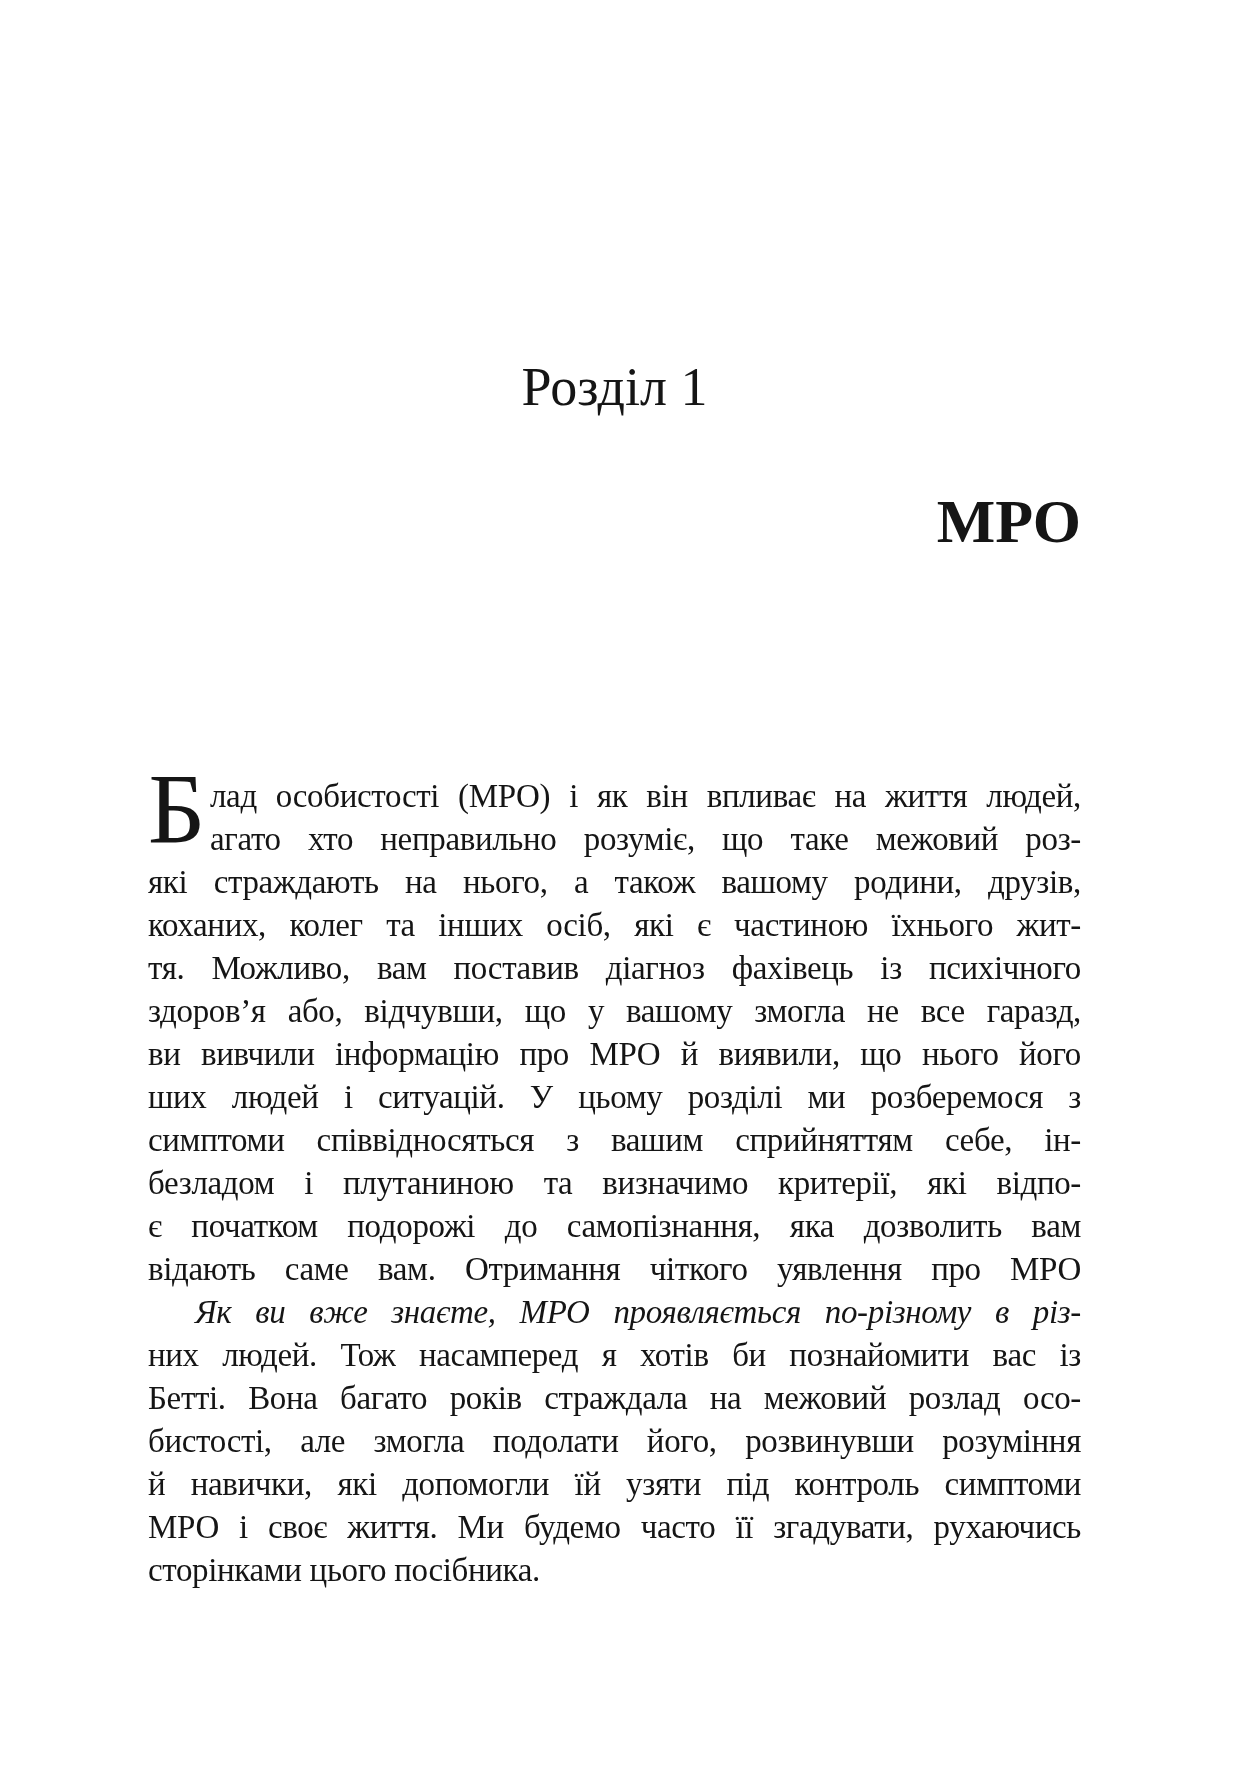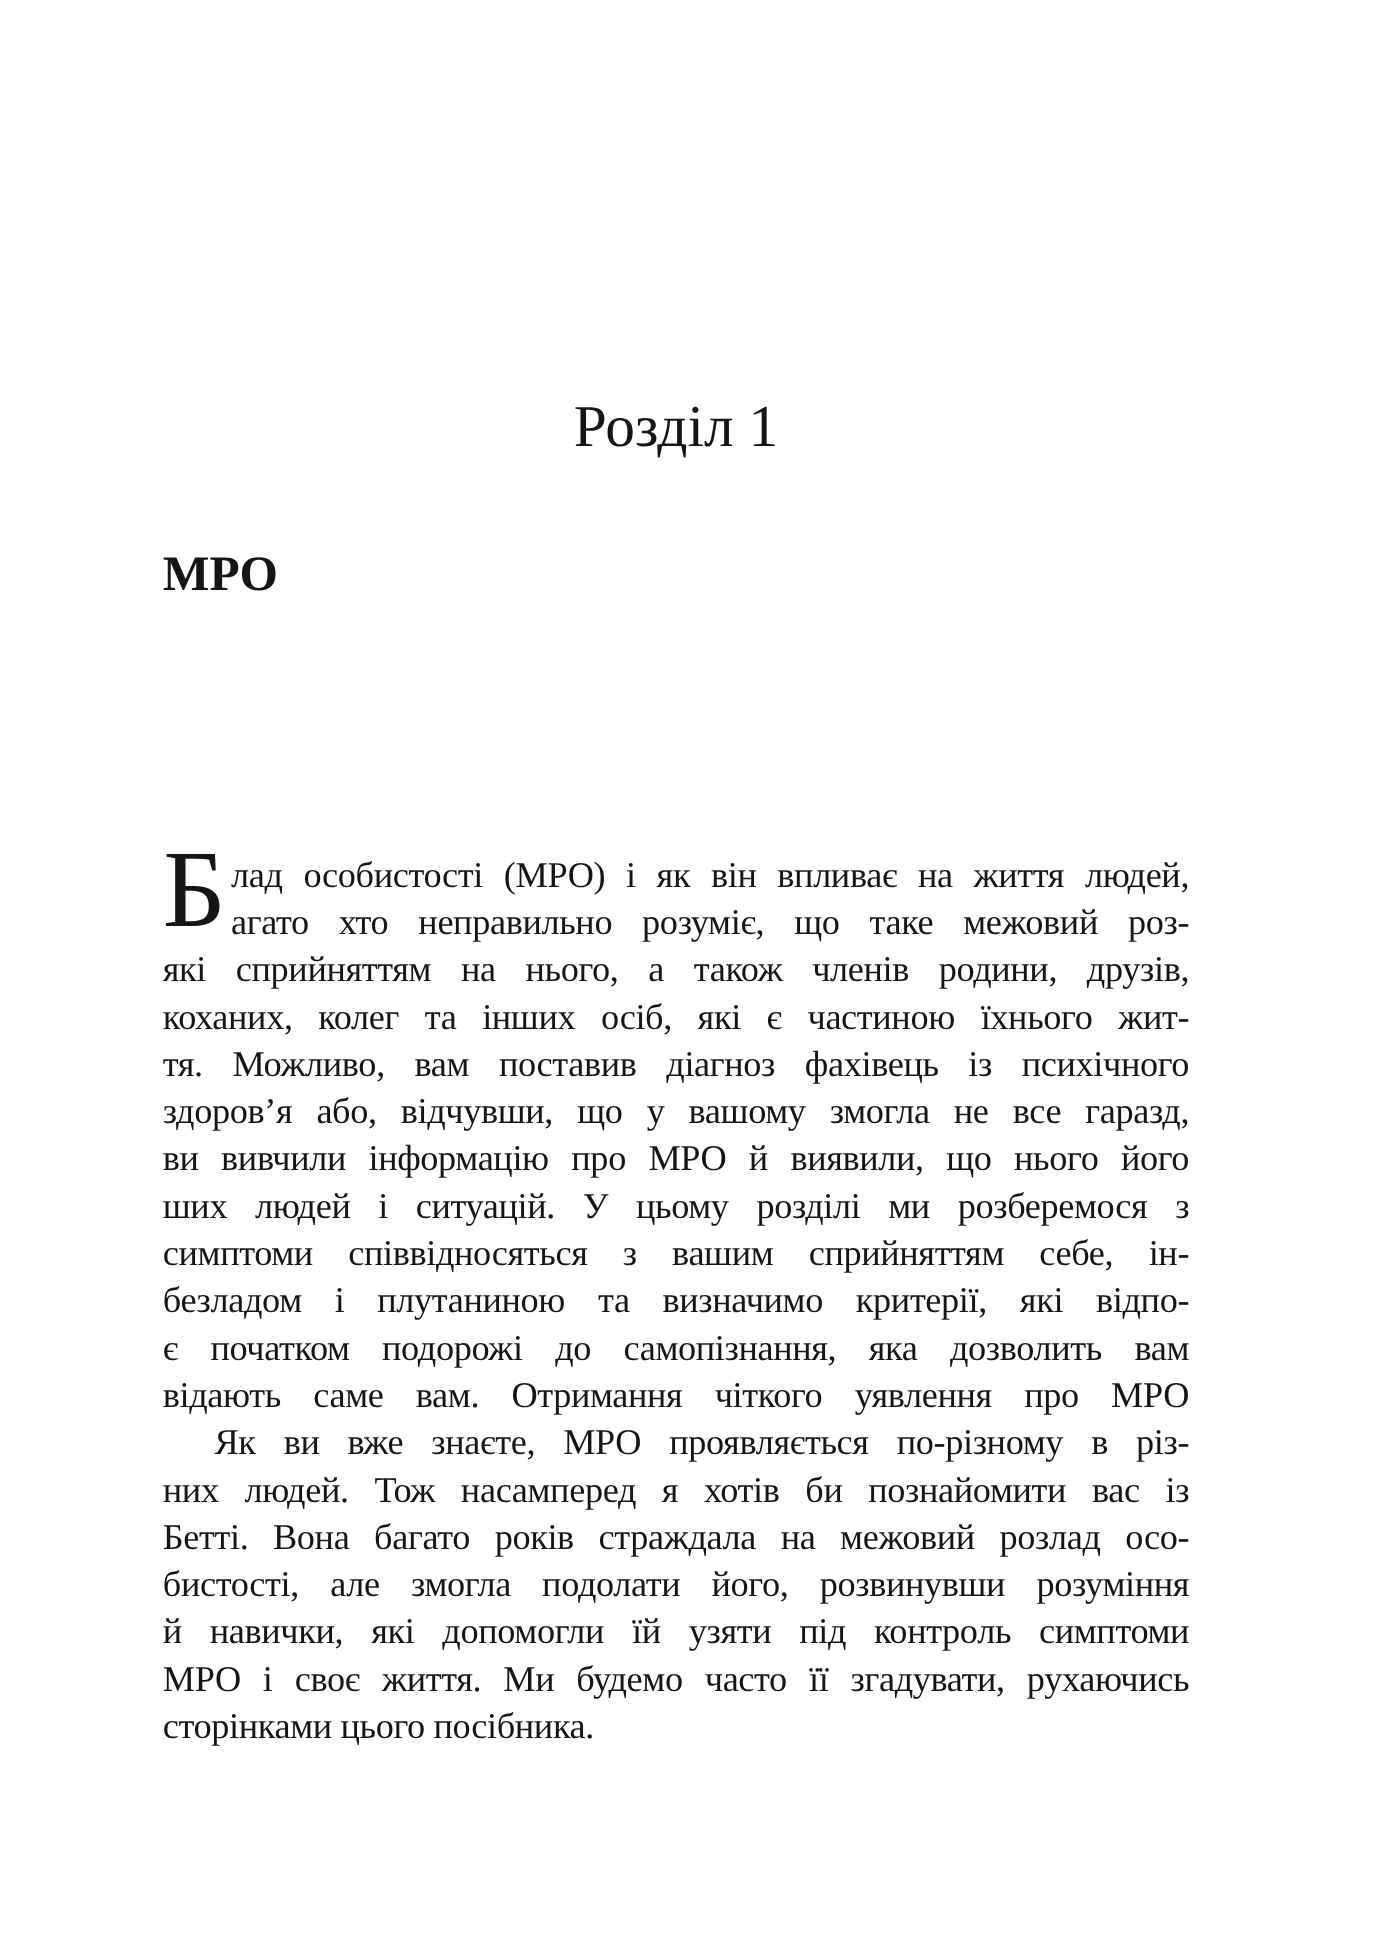--- a/index.html
+++ b/index.html
@@ -25,22 +25,22 @@
     text-align: center;
     font-size: 54px;
     line-height: 54px;
     font-weight: 400;
   }
   .chapter-title {
     position: absolute;
     top: 490px;
     left: 148px;
     width: 933px;
-    text-align: left;
-    font-size: 45px;
+    text-align: right;
+    font-size: 62px;
     line-height: 62px;
     font-weight: 700;
     margin: 0;
   }
   .body-text {
     position: absolute;
     top: 775px;
     left: 148px;
     width: 933px;
     font-size: 33px;
@@ -50,41 +50,42 @@
   .paragraph { margin: 0; }
   .line {
     text-align: justify;
     text-align-last: justify;
   }
   .line.last {
     text-align-last: left;
   }
   .paragraph.indented .line:first-child {
     text-indent: 47px;
+    font-style: italic;
   }
   .dropcap {
     float: left;
     width: 62px;
     height: 86px;
     font-size: 100px;
     line-height: 67px;
   }
 </style>
 </head>
 <body>
 
 <div class="page">
   <div class="chapter-label">Розділ 1</div>
   <div class="chapter-title">МРО</div>
   <div class="body-text">
       <div class="paragraph">
         <span class="dropcap">Б</span>
         <div class="line">лад особистості (МРО) і як він впливає на життя людей,</div>
         <div class="line">агато хто неправильно розуміє, що таке межовий роз-</div>
-        <div class="line">які сприйняттям на нього, а також членів родини, друзів,</div>
+        <div class="line">які страждають на нього, а також вашому родини, друзів,</div>
         <div class="line">коханих, колег та інших осіб, які є частиною їхнього жит-</div>
         <div class="line">тя. Можливо, вам поставив діагноз фахівець із психічного</div>
         <div class="line">здоров’я або, відчувши, що у вашому змогла не все гаразд,</div>
         <div class="line">ви вивчили інформацію про МРО й виявили, що нього його</div>
         <div class="line">ших людей і ситуацій. У цьому розділі ми розберемося з</div>
         <div class="line">симптоми співвідносяться з вашим сприйняттям себе, ін-</div>
         <div class="line">безладом і плутаниною та визначимо критерії, які відпо-</div>
         <div class="line">є початком подорожі до самопізнання, яка дозволить вам</div>
         <div class="line">відають саме вам. Отримання чіткого уявлення про МРО</div>
       </div>

